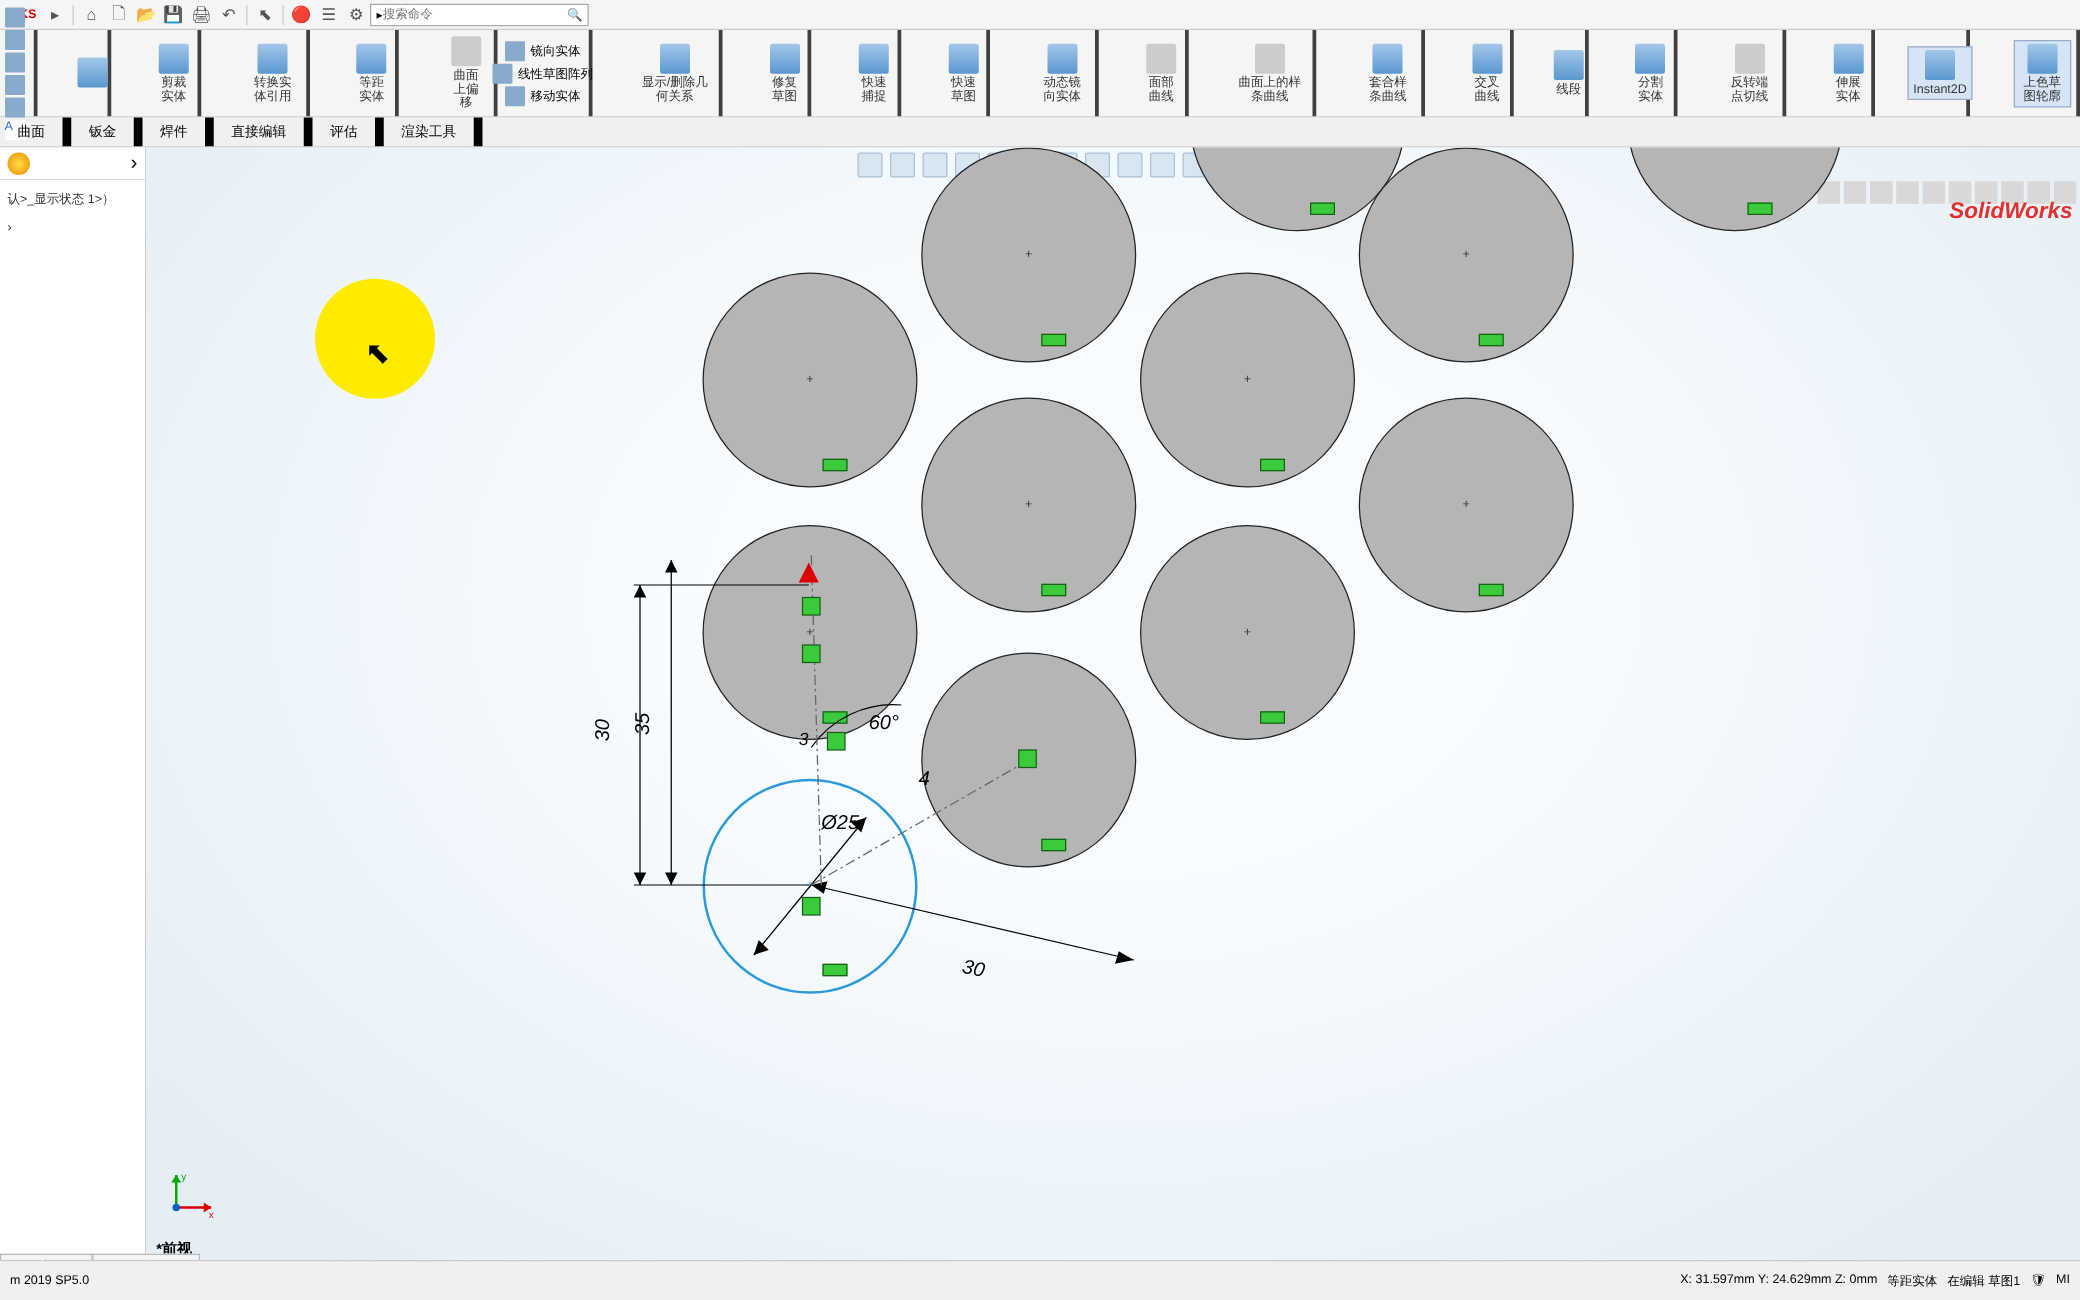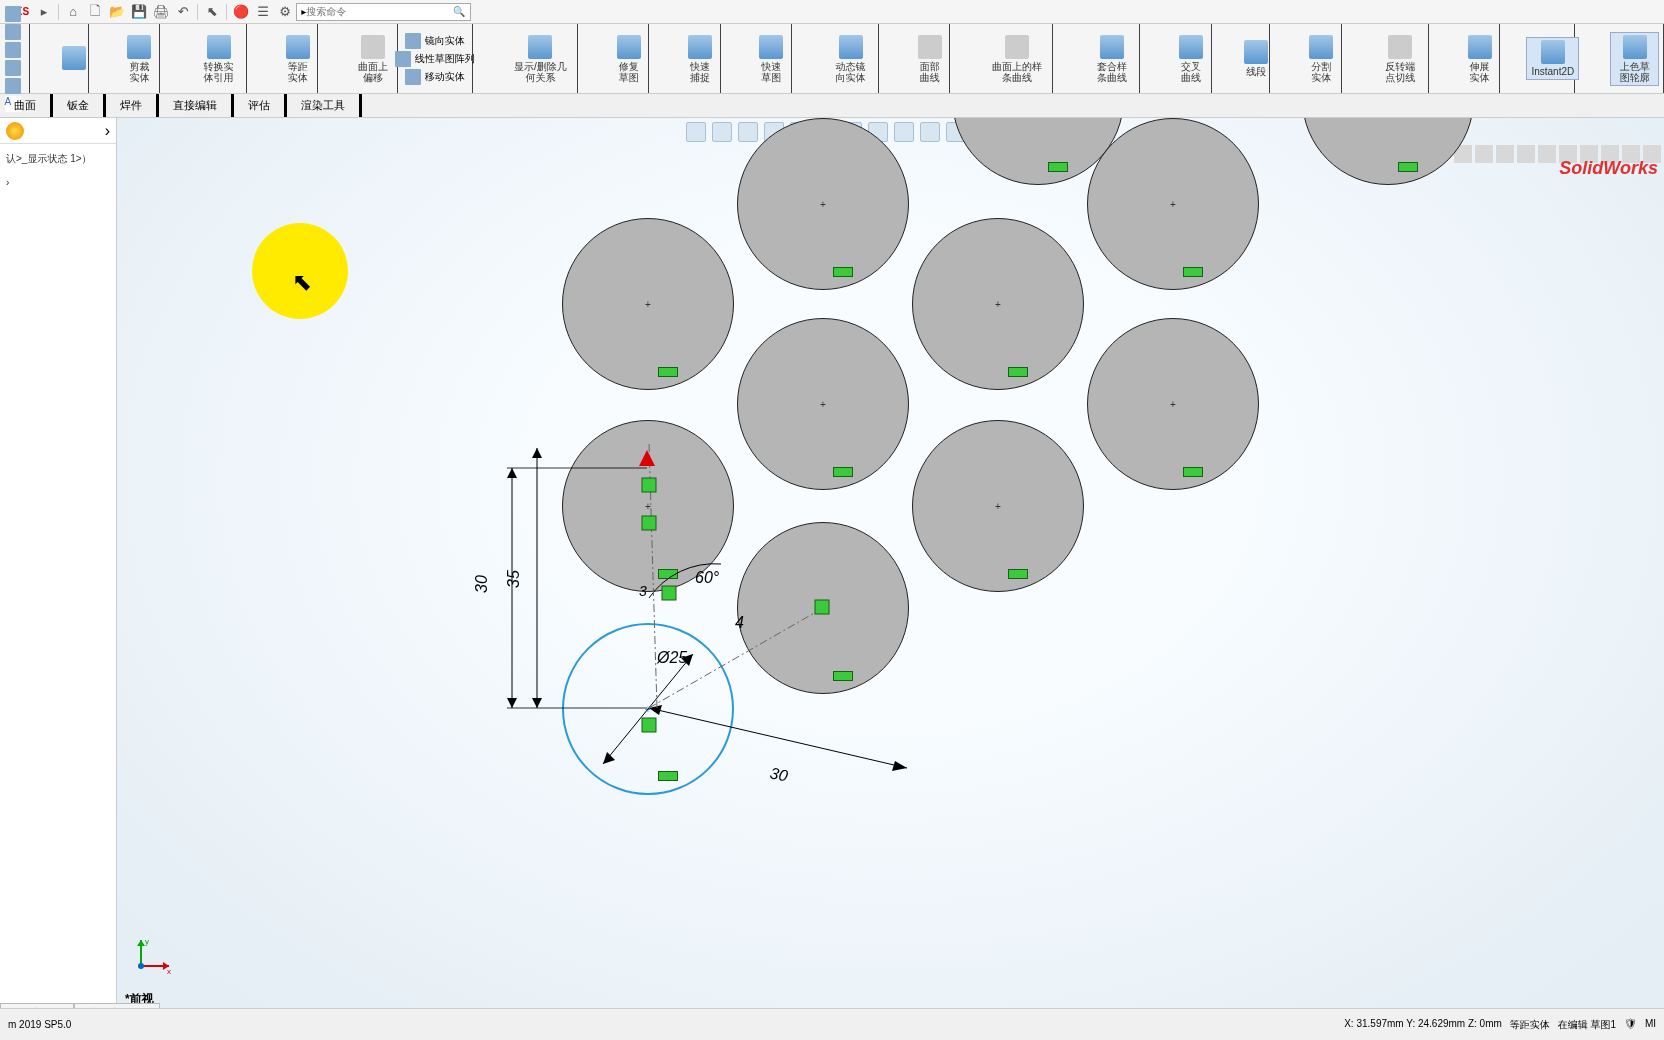--- a/index.html
+++ b/index.html
@@ -71,21 +71,21 @@
       height: 70px;
       background: #f5f5f5;
       display: flex;
       border-bottom: 1px solid #ccc;
     }
     .ribbon-group {
       display: flex;
       flex-direction: column;
       align-items: center;
       justify-content: center;
-      border-right: 1px solid #404040;
+      border-right: 3px solid #404040;
       padding: 2px 4px;
       min-width: 30px;
     }
     .ribbon-btn {
       display: flex;
       flex-direction: column;
       align-items: center;
       justify-content: center;
       padding: 2px 4px;
       cursor: pointer;
@@ -128,21 +128,21 @@
     .tabs {
       height: 24px;
       background: #f0f0f0;
       display: flex;
       border-bottom: 1px solid #ccc;
     }
     .tab {
       padding: 4px 14px;
       font-size: 11px;
       cursor: pointer;
-      border-right: 3px solid #000000;
+      border-right: 7px solid #000000;
     }
     .side-panel {
       position: absolute;
       top: 118px;
       left: 0;
       width: 117px;
       bottom: 24px;
       background: #fff;
       border-right: 1px solid #ccc;
     }

